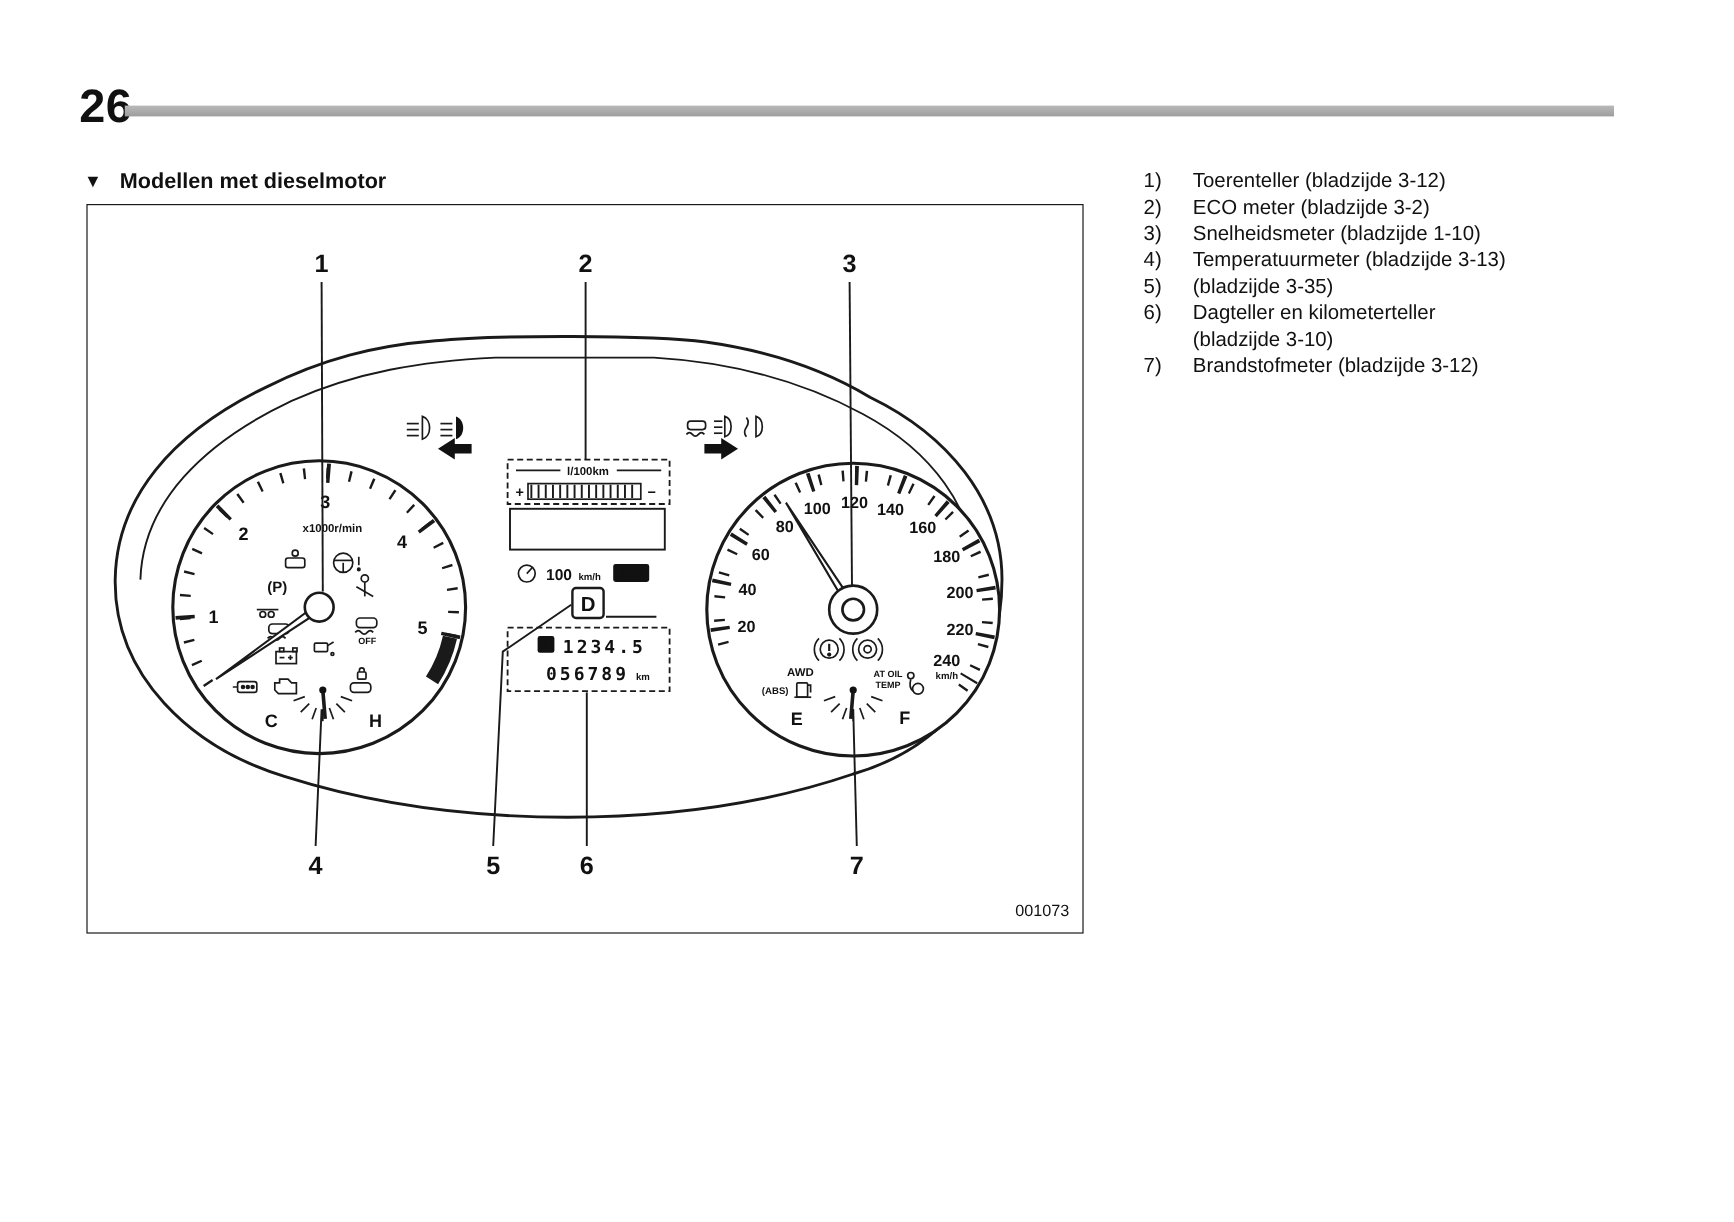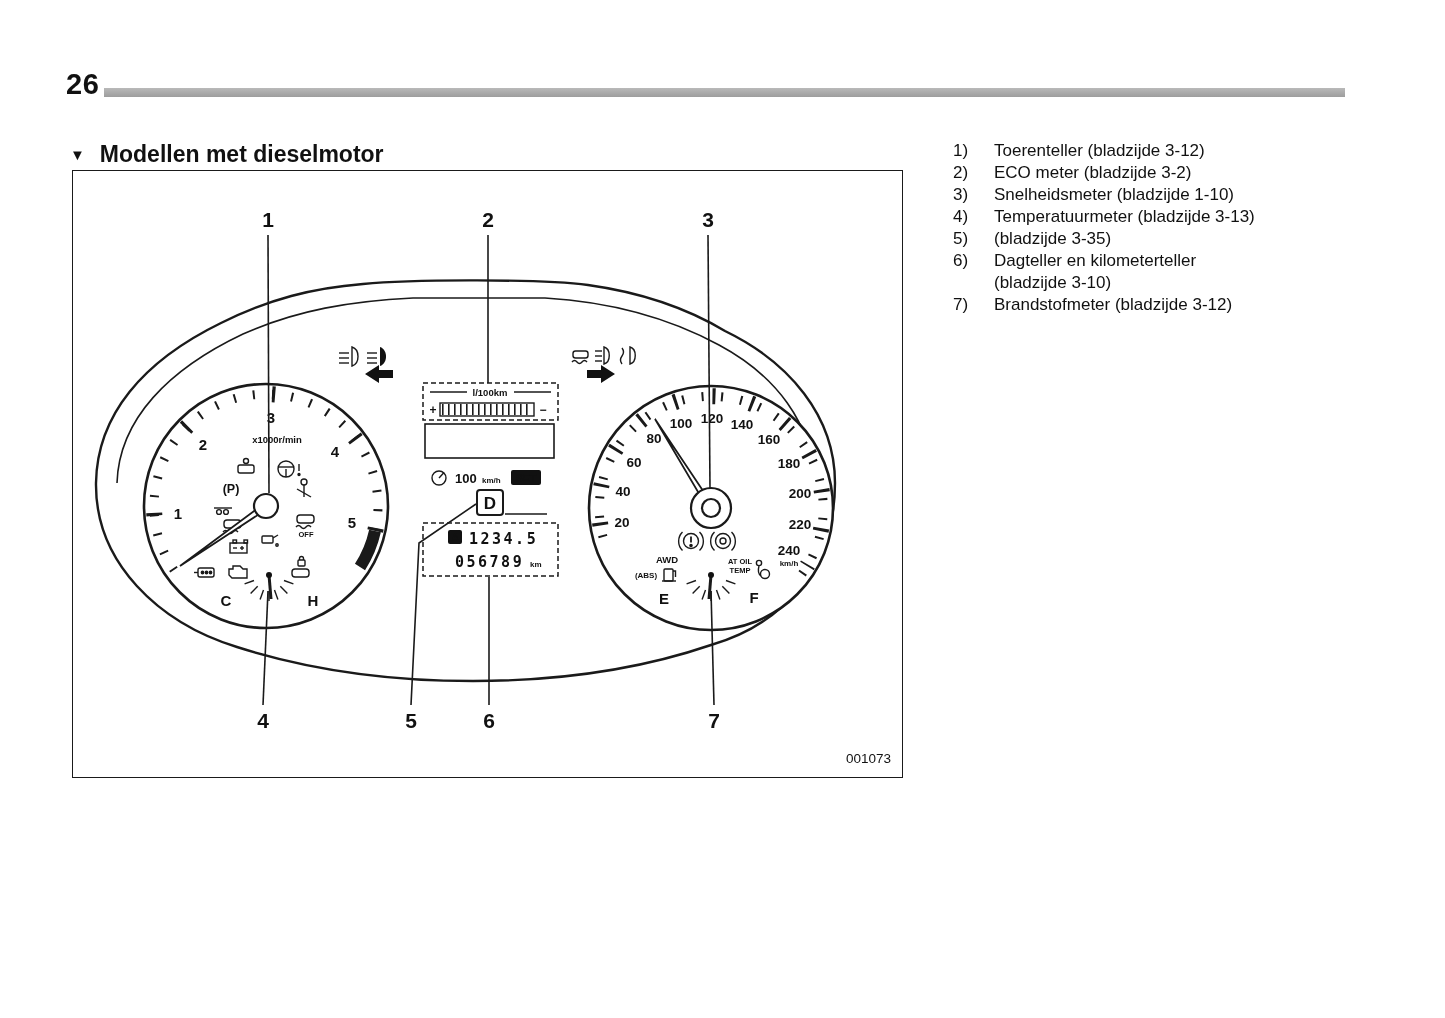--- a/index.html
+++ b/index.html
@@ -1,24 +1,24 @@
 <!DOCTYPE html>
 <html><head>
 <meta charset="utf-8">
 <style>
   html,body{margin:0;padding:0;background:#ffffff;}
   body{width:1445px;height:1018px;font-family:"Liberation Sans",sans-serif;color:#111;position:relative;overflow:hidden;}
   .page{position:absolute;inset:0;background:#fff;}
 
-  .page-num{position:absolute;left:66px;top:68px;font-size:29px;font-weight:bold;letter-spacing:0.5px;}
+  .page-num{position:absolute;left:66px;top:68px;font-size:39px;font-weight:bold;letter-spacing:0.5px;}
   .header-bar{position:absolute;left:104px;top:88px;width:1241px;height:9px;background:linear-gradient(#b9b9b9,#9d9d9d);}
 
   .section-head{position:absolute;left:70px;top:141px;display:flex;align-items:center;}
   .section-marker{font-size:15px;margin-right:15px;}
-  .section-title{font-size:23px;font-weight:bold;}
+  .section-title{font-size:18px;font-weight:bold;}
 
   .figure{position:absolute;left:72px;top:170px;width:829px;height:606px;border:1.5px solid #1a1a1a;background:#fff;box-sizing:content-box;}
   .figure svg{display:block;width:100%;height:100%;}
 
   .caption{position:absolute;left:124px;top:788px;width:790px;font-size:17px;line-height:21px;}
 
   .legend{position:absolute;left:953px;top:140px;width:420px;font-size:17px;line-height:22px;}
   .legend-row{display:flex;}
   .legend-num{width:41px;flex:none;}
   .legend-text{flex:1;}

